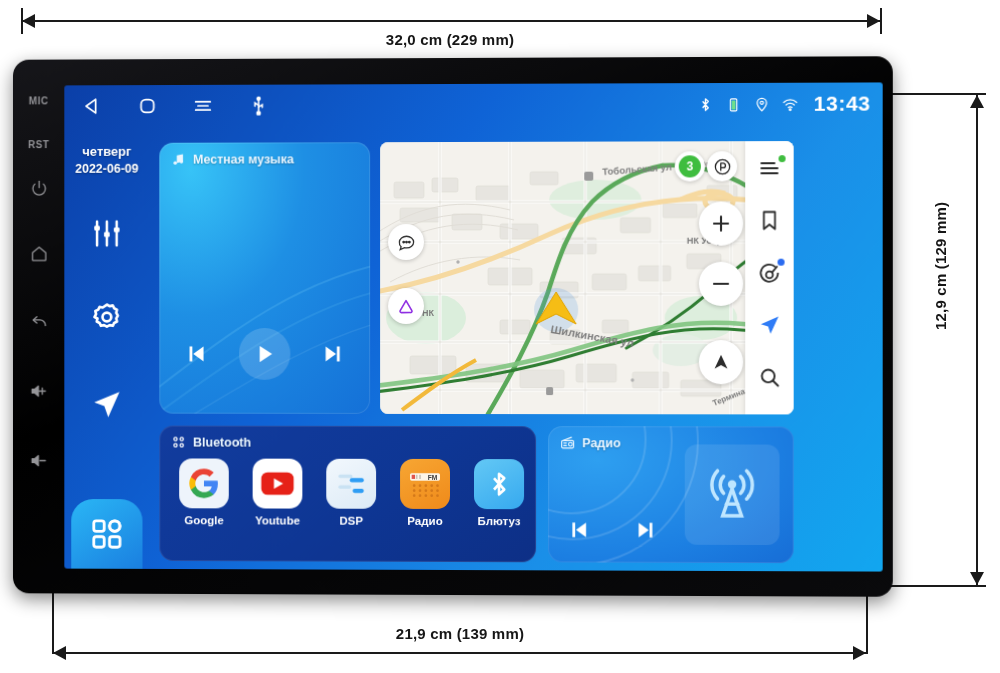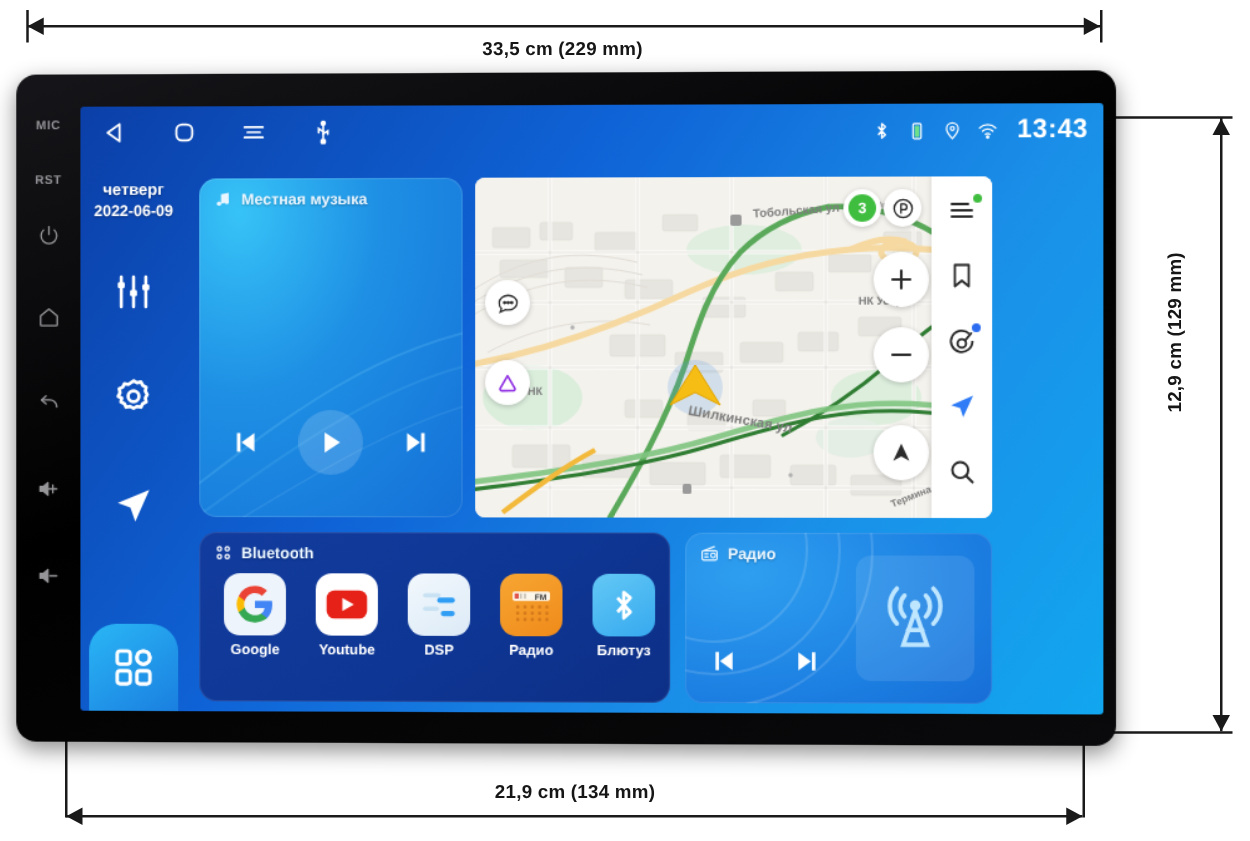--- a/index.html
+++ b/index.html
@@ -168,35 +168,35 @@
 </head>
 <body>
 
 <div id="stage">
 
   <div class="tick dim-v" style="left:21px; top:8px; width:2px; height:26px;"></div>
   <div class="tick dim-v" style="left:880px; top:8px; width:2px; height:26px;"></div>
   <div class="dim-line dim-h" style="left:22px; top:20px; width:858px;"></div>
   <div class="arrow arrow-l" style="left:22px; top:14px;"></div>
   <div class="arrow arrow-r" style="left:867px; top:14px;"></div>
-  <div class="dim-label" style="left:0; top:31px; width:900px; text-align:center;">33,5 cm (229 mm)</div>
+  <div class="dim-label" style="left:0; top:31px; width:900px; text-align:center;">32,0 cm (229 mm)</div>
 
   <div class="dim-line dim-h" style="left:890px; top:93px; width:96px; height:2px;"></div>
   <div class="dim-line dim-h" style="left:860px; top:585px; width:126px; height:2px;"></div>
   <div class="dim-line dim-v" style="left:976px; top:94px; height:491px;"></div>
   <div class="arrow arrow-u" style="left:970px; top:95px;"></div>
   <div class="arrow arrow-d" style="left:970px; top:572px;"></div>
   <div class="dim-label" style="left:932px; top:330px; transform: rotate(-90deg); transform-origin: left top;">12,9 cm (129 mm)</div>
 
   <div class="dim-line dim-v" style="left:52px; top:592px; height:62px;"></div>
   <div class="dim-line dim-v" style="left:866px; top:578px; height:76px;"></div>
   <div class="dim-line dim-h" style="left:53px; top:652px; width:813px;"></div>
   <div class="arrow arrow-l" style="left:53px; top:646px;"></div>
   <div class="arrow arrow-r" style="left:853px; top:646px;"></div>
-  <div class="dim-label" style="left:60px; top:625px; width:800px; text-align:center;">21,9 cm (134 mm)</div>
+  <div class="dim-label" style="left:60px; top:625px; width:800px; text-align:center;">21,9 cm (139 mm)</div>
 
   <div id="device">
 
     <div id="bezel-left">
       <div class="hw-btn">MIC</div>
       <div class="hw-btn">RST</div>
       <div class="hw-btn">
         <svg viewBox="0 0 24 24" fill="none" stroke="#b0b0b4" stroke-width="1.6" stroke-linecap="round">
           <path d="M12 3v8"></path>
             <path d="M6.5 6.5a8 8 0 1 0 11 0"></path>

